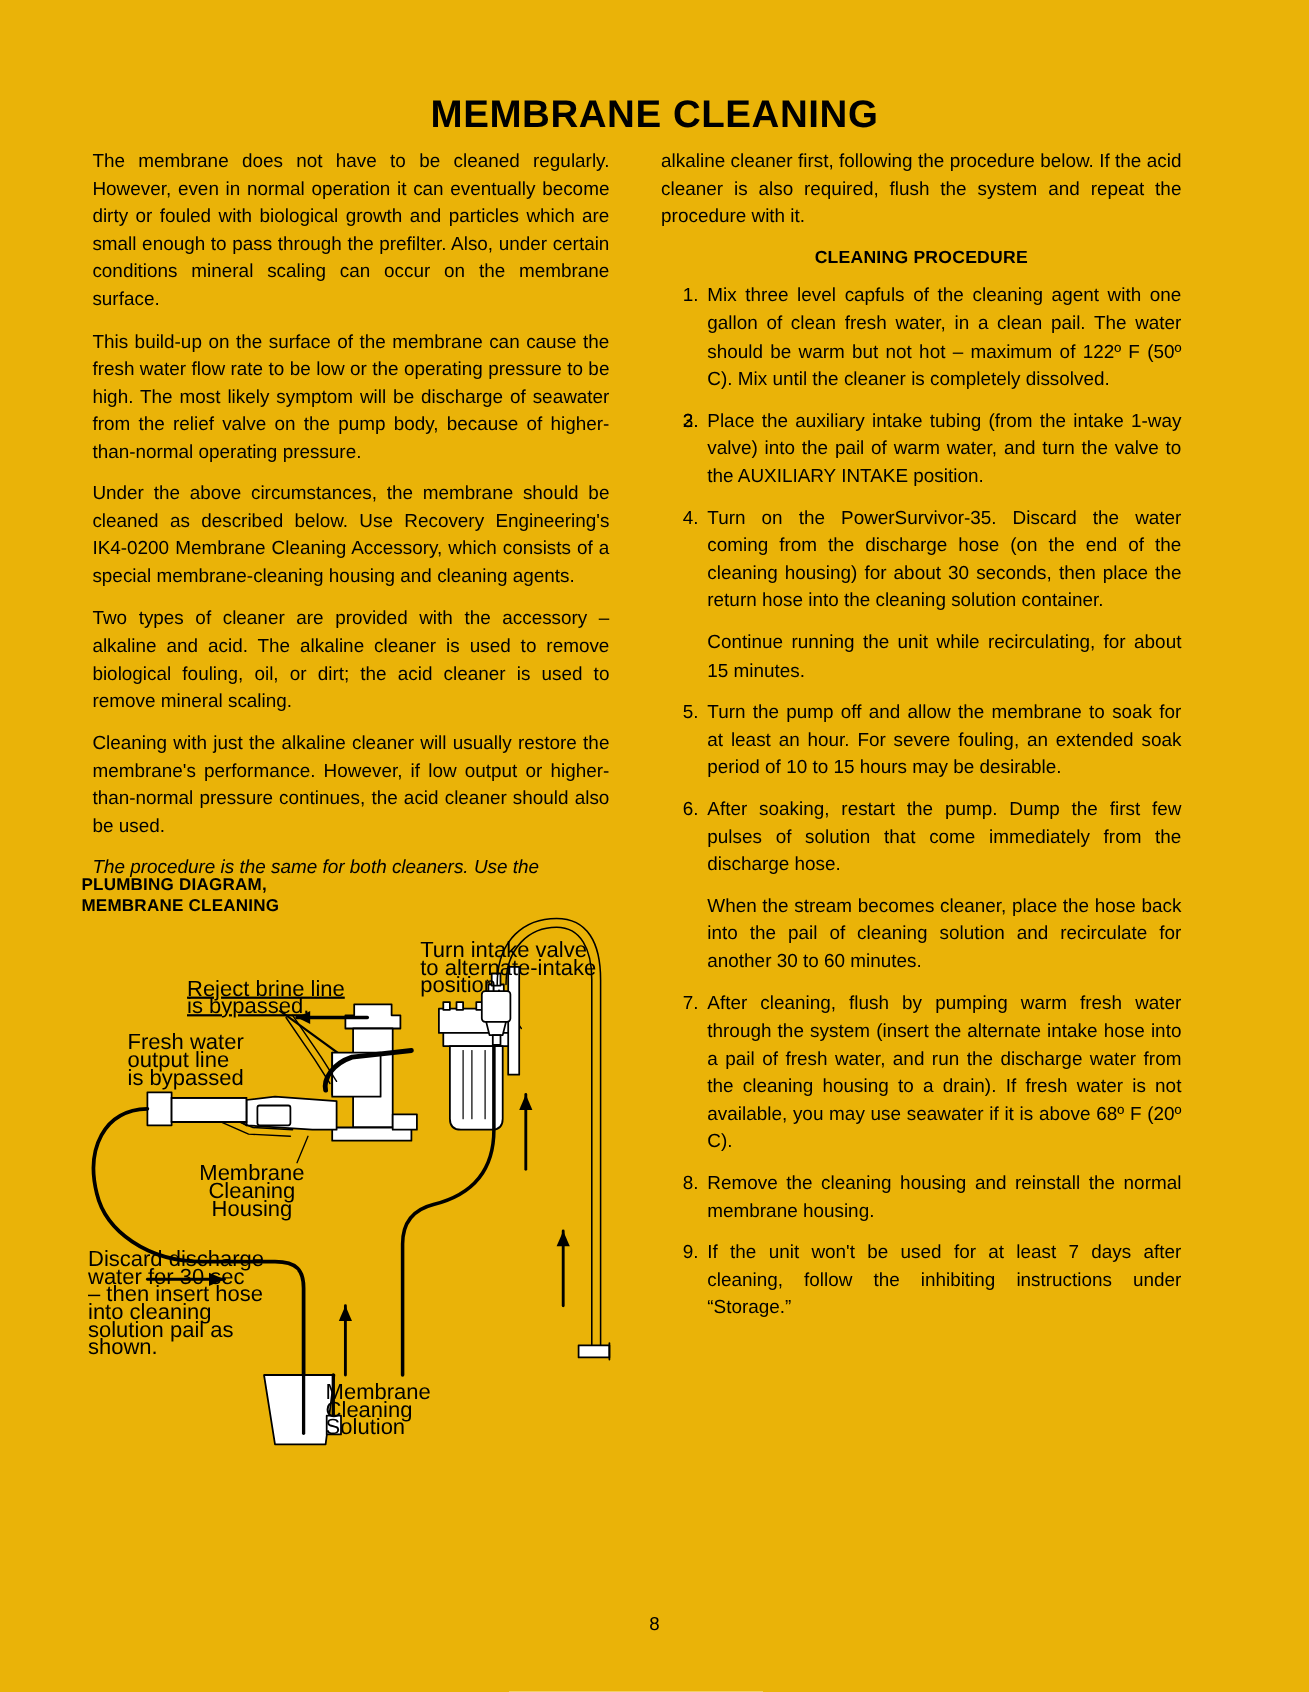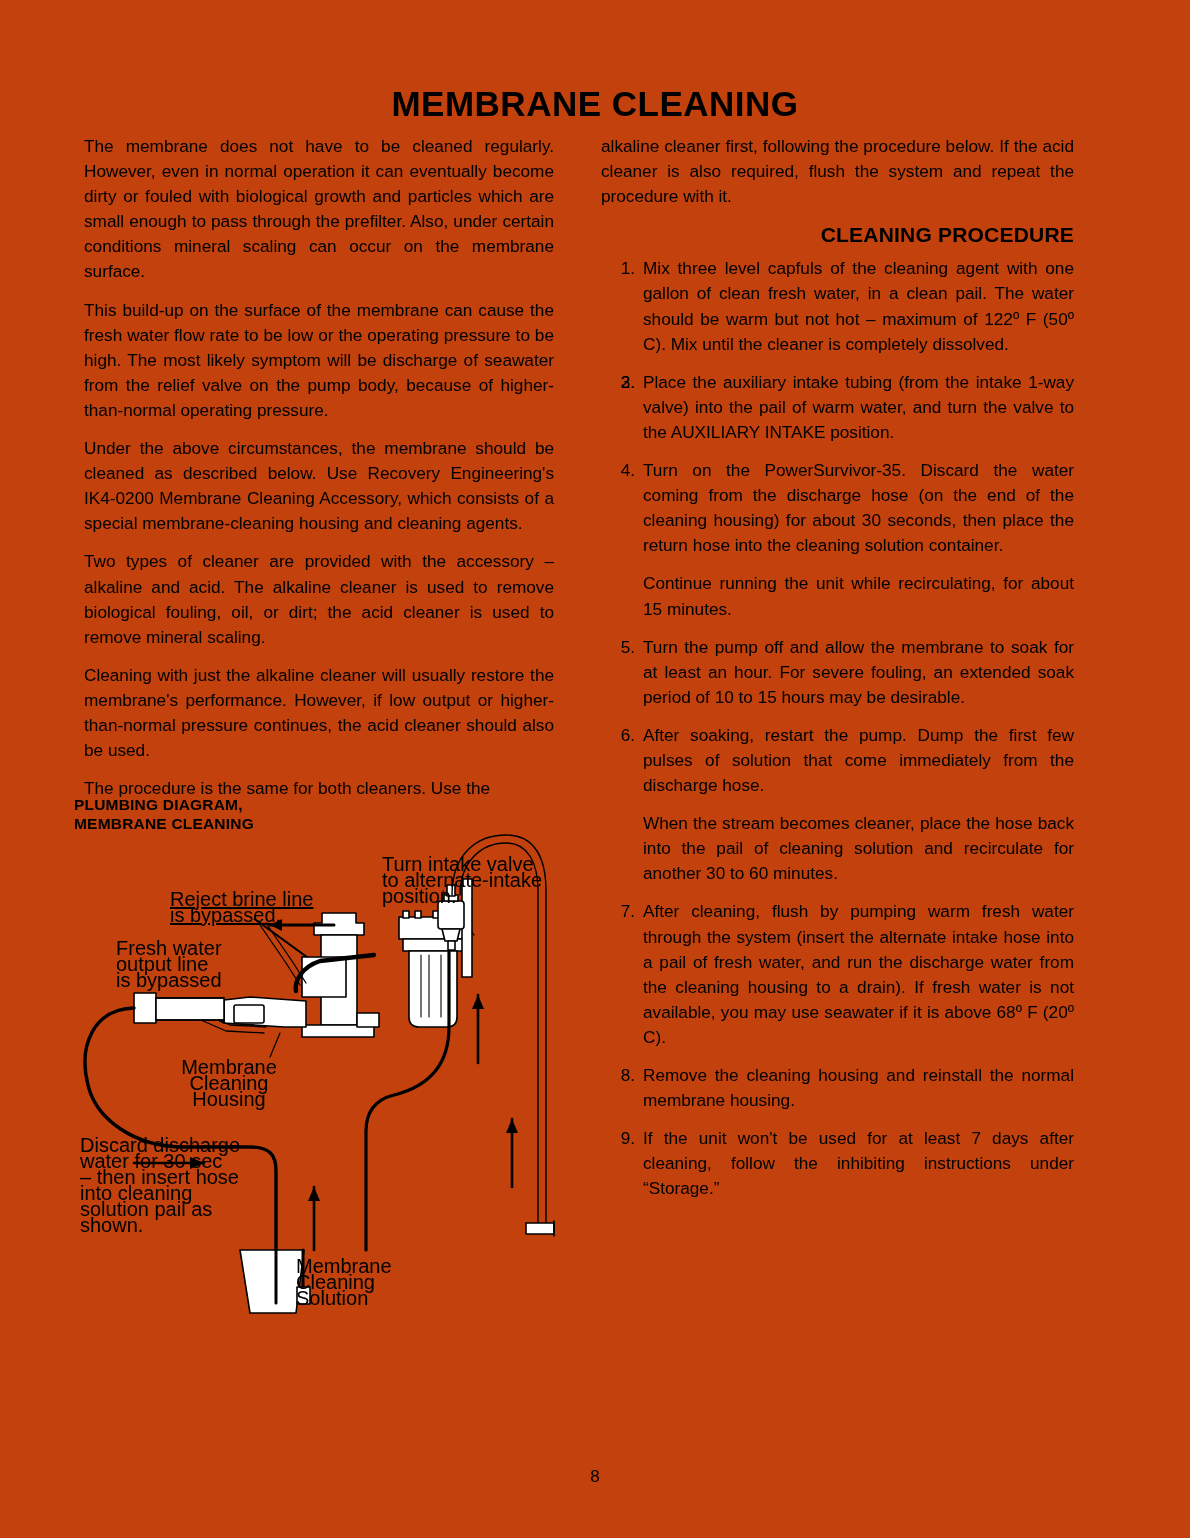--- a/index.html
+++ b/index.html
@@ -9,21 +9,21 @@
     background: #ffffff;
   }
   body {
     font-family: "Liberation Sans", sans-serif;
     color: #000000;
   }
   .page {
     position: relative;
     width: 1190px;
     height: 1538px;
-    background: #c2410c;
+    background: #eab308;
     overflow: hidden;
     box-sizing: border-box;
   }
 
   
   .page-title {
     position: absolute;
     left: 0;
     top: 63px;
     width: 1190px;
@@ -51,29 +51,30 @@
     left: 601px;
     width: 473px;
   }
 
   .para {
     margin: 0 0 13px 0;
     text-align: justify;
   }
   .para.last-of-flow {
     margin-bottom: 0;
+    font-style: italic;
   }
 
   
   .section-heading {
-    font-size: 21px;
+    font-size: 16px;
     font-weight: bold;
     letter-spacing: 0.2px;
     margin: 8px 0 9px 0;
-    text-align: right;
+    text-align: center;
   }
 
   
   ol.steps {
     list-style: none;
     margin: 0;
     padding: 0;
   }
   ol.steps > li {
     position: relative;

